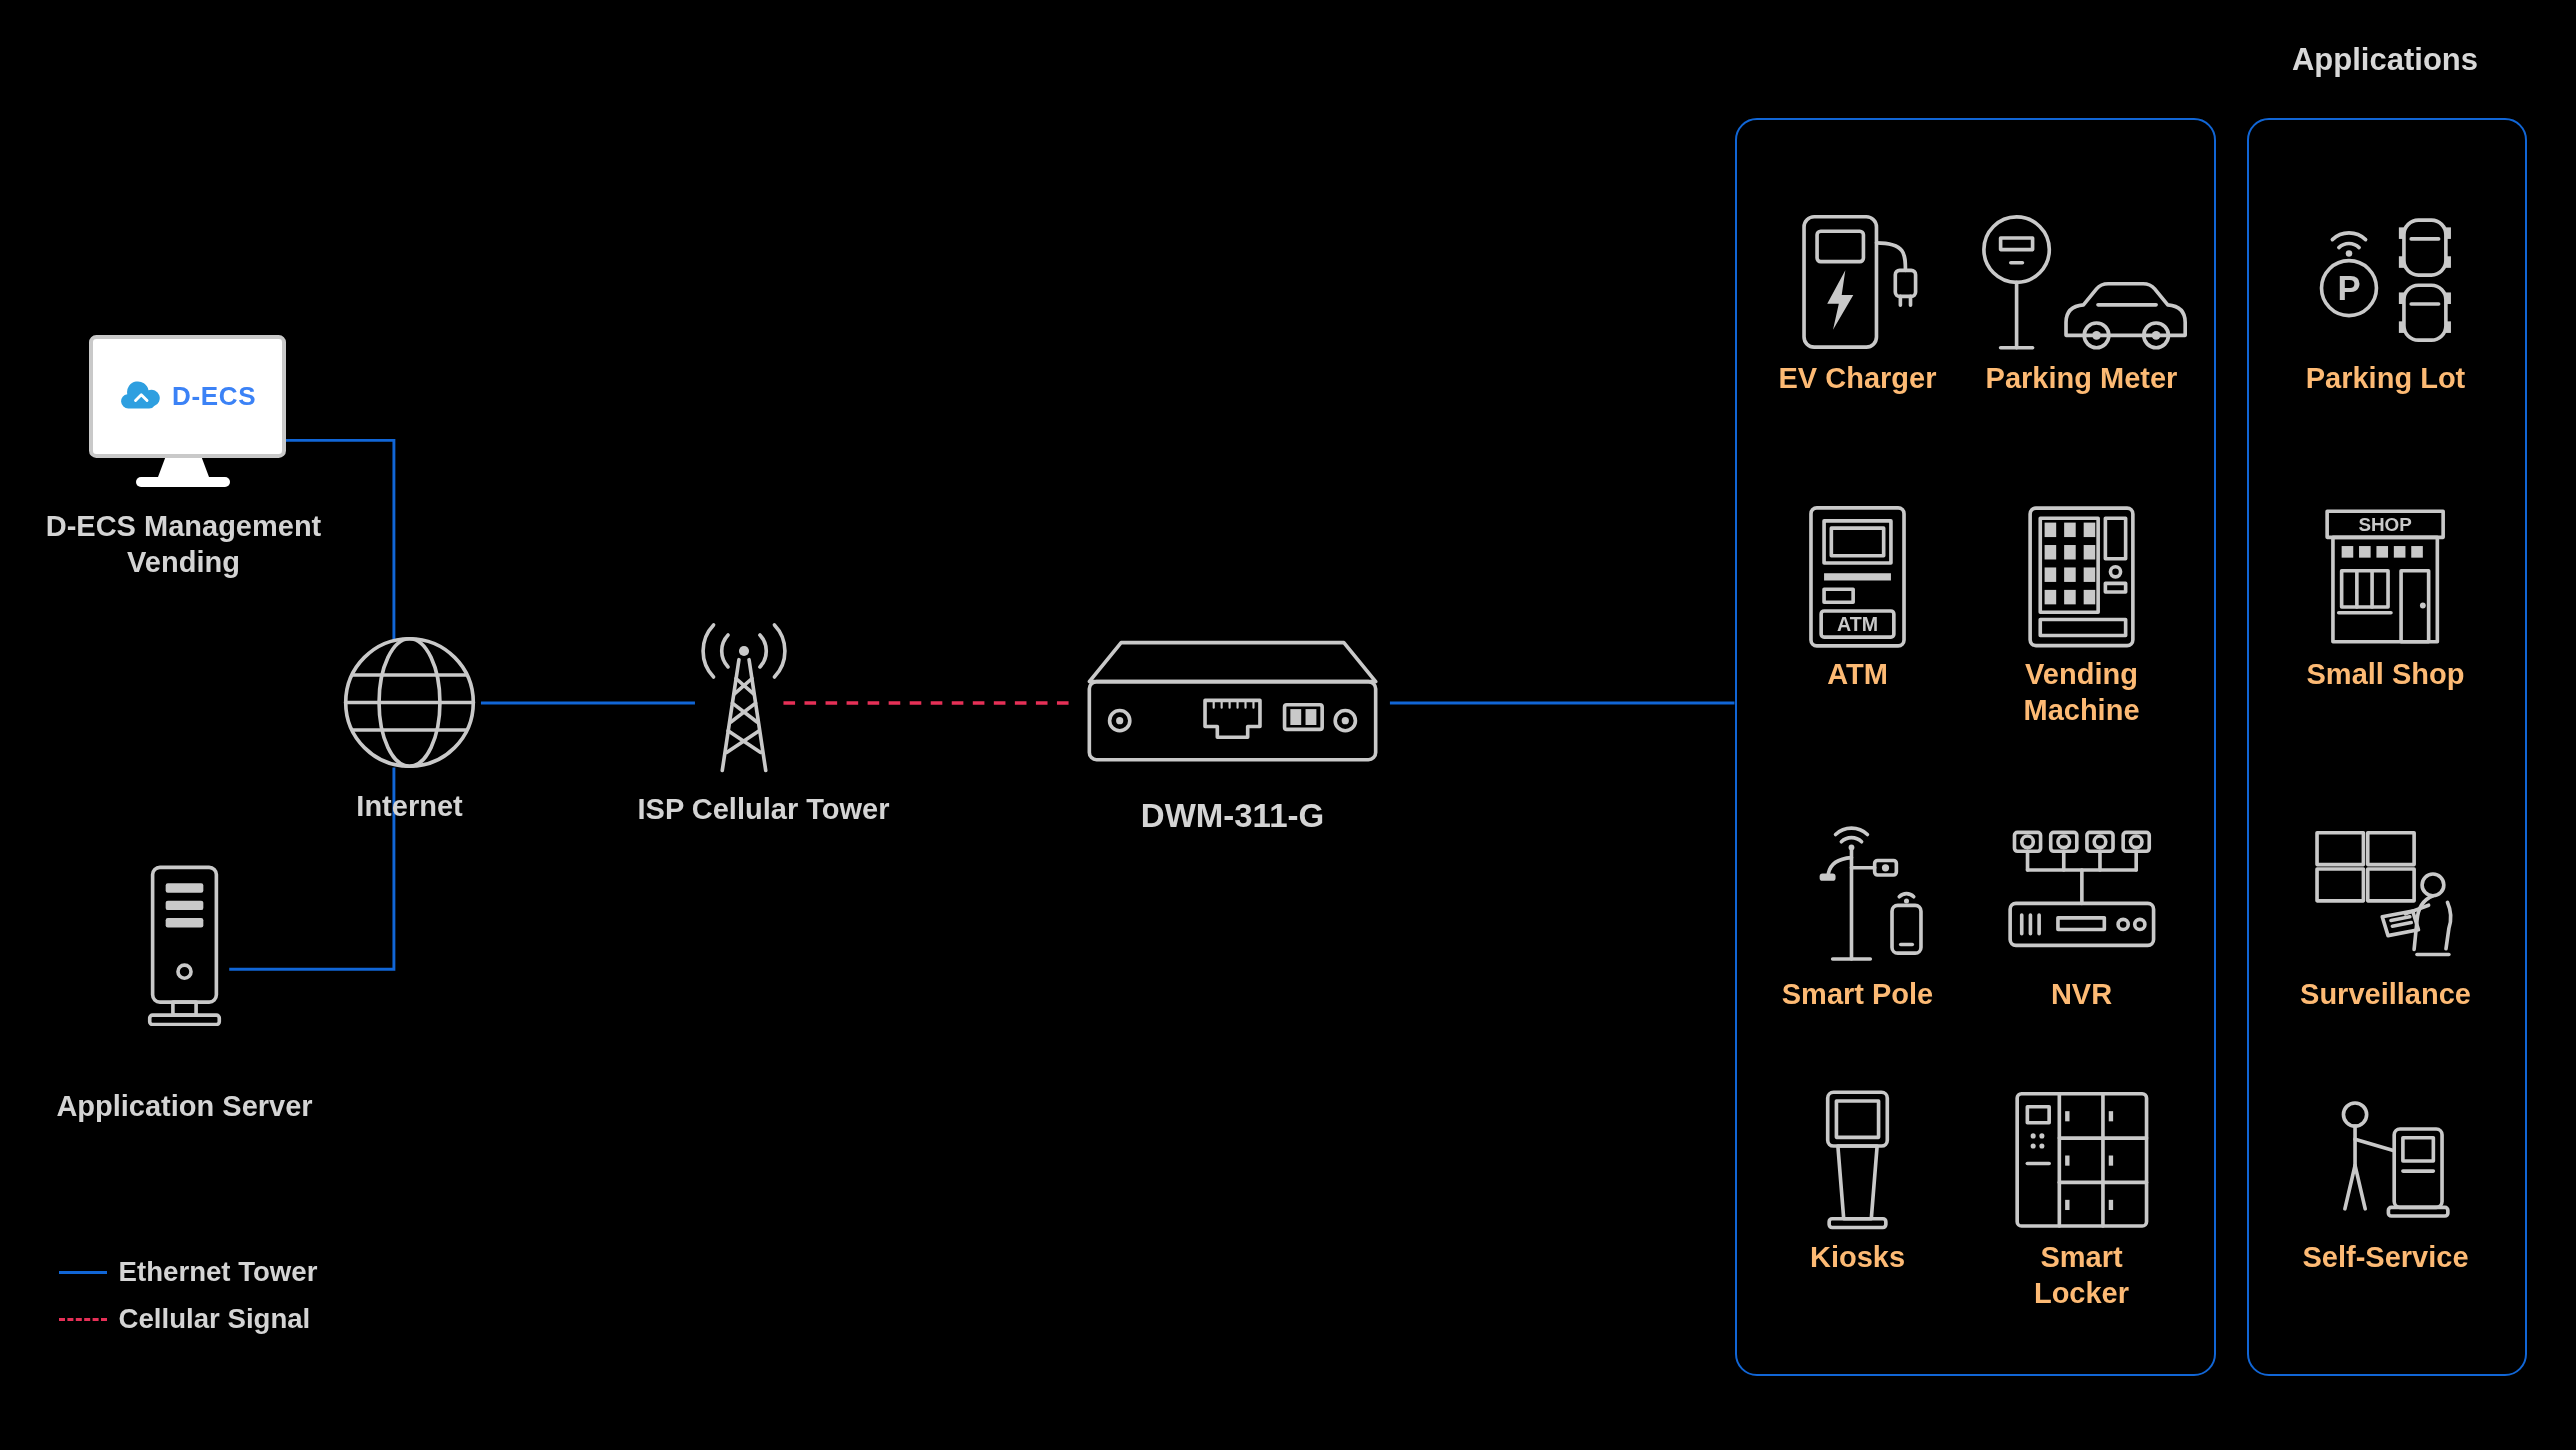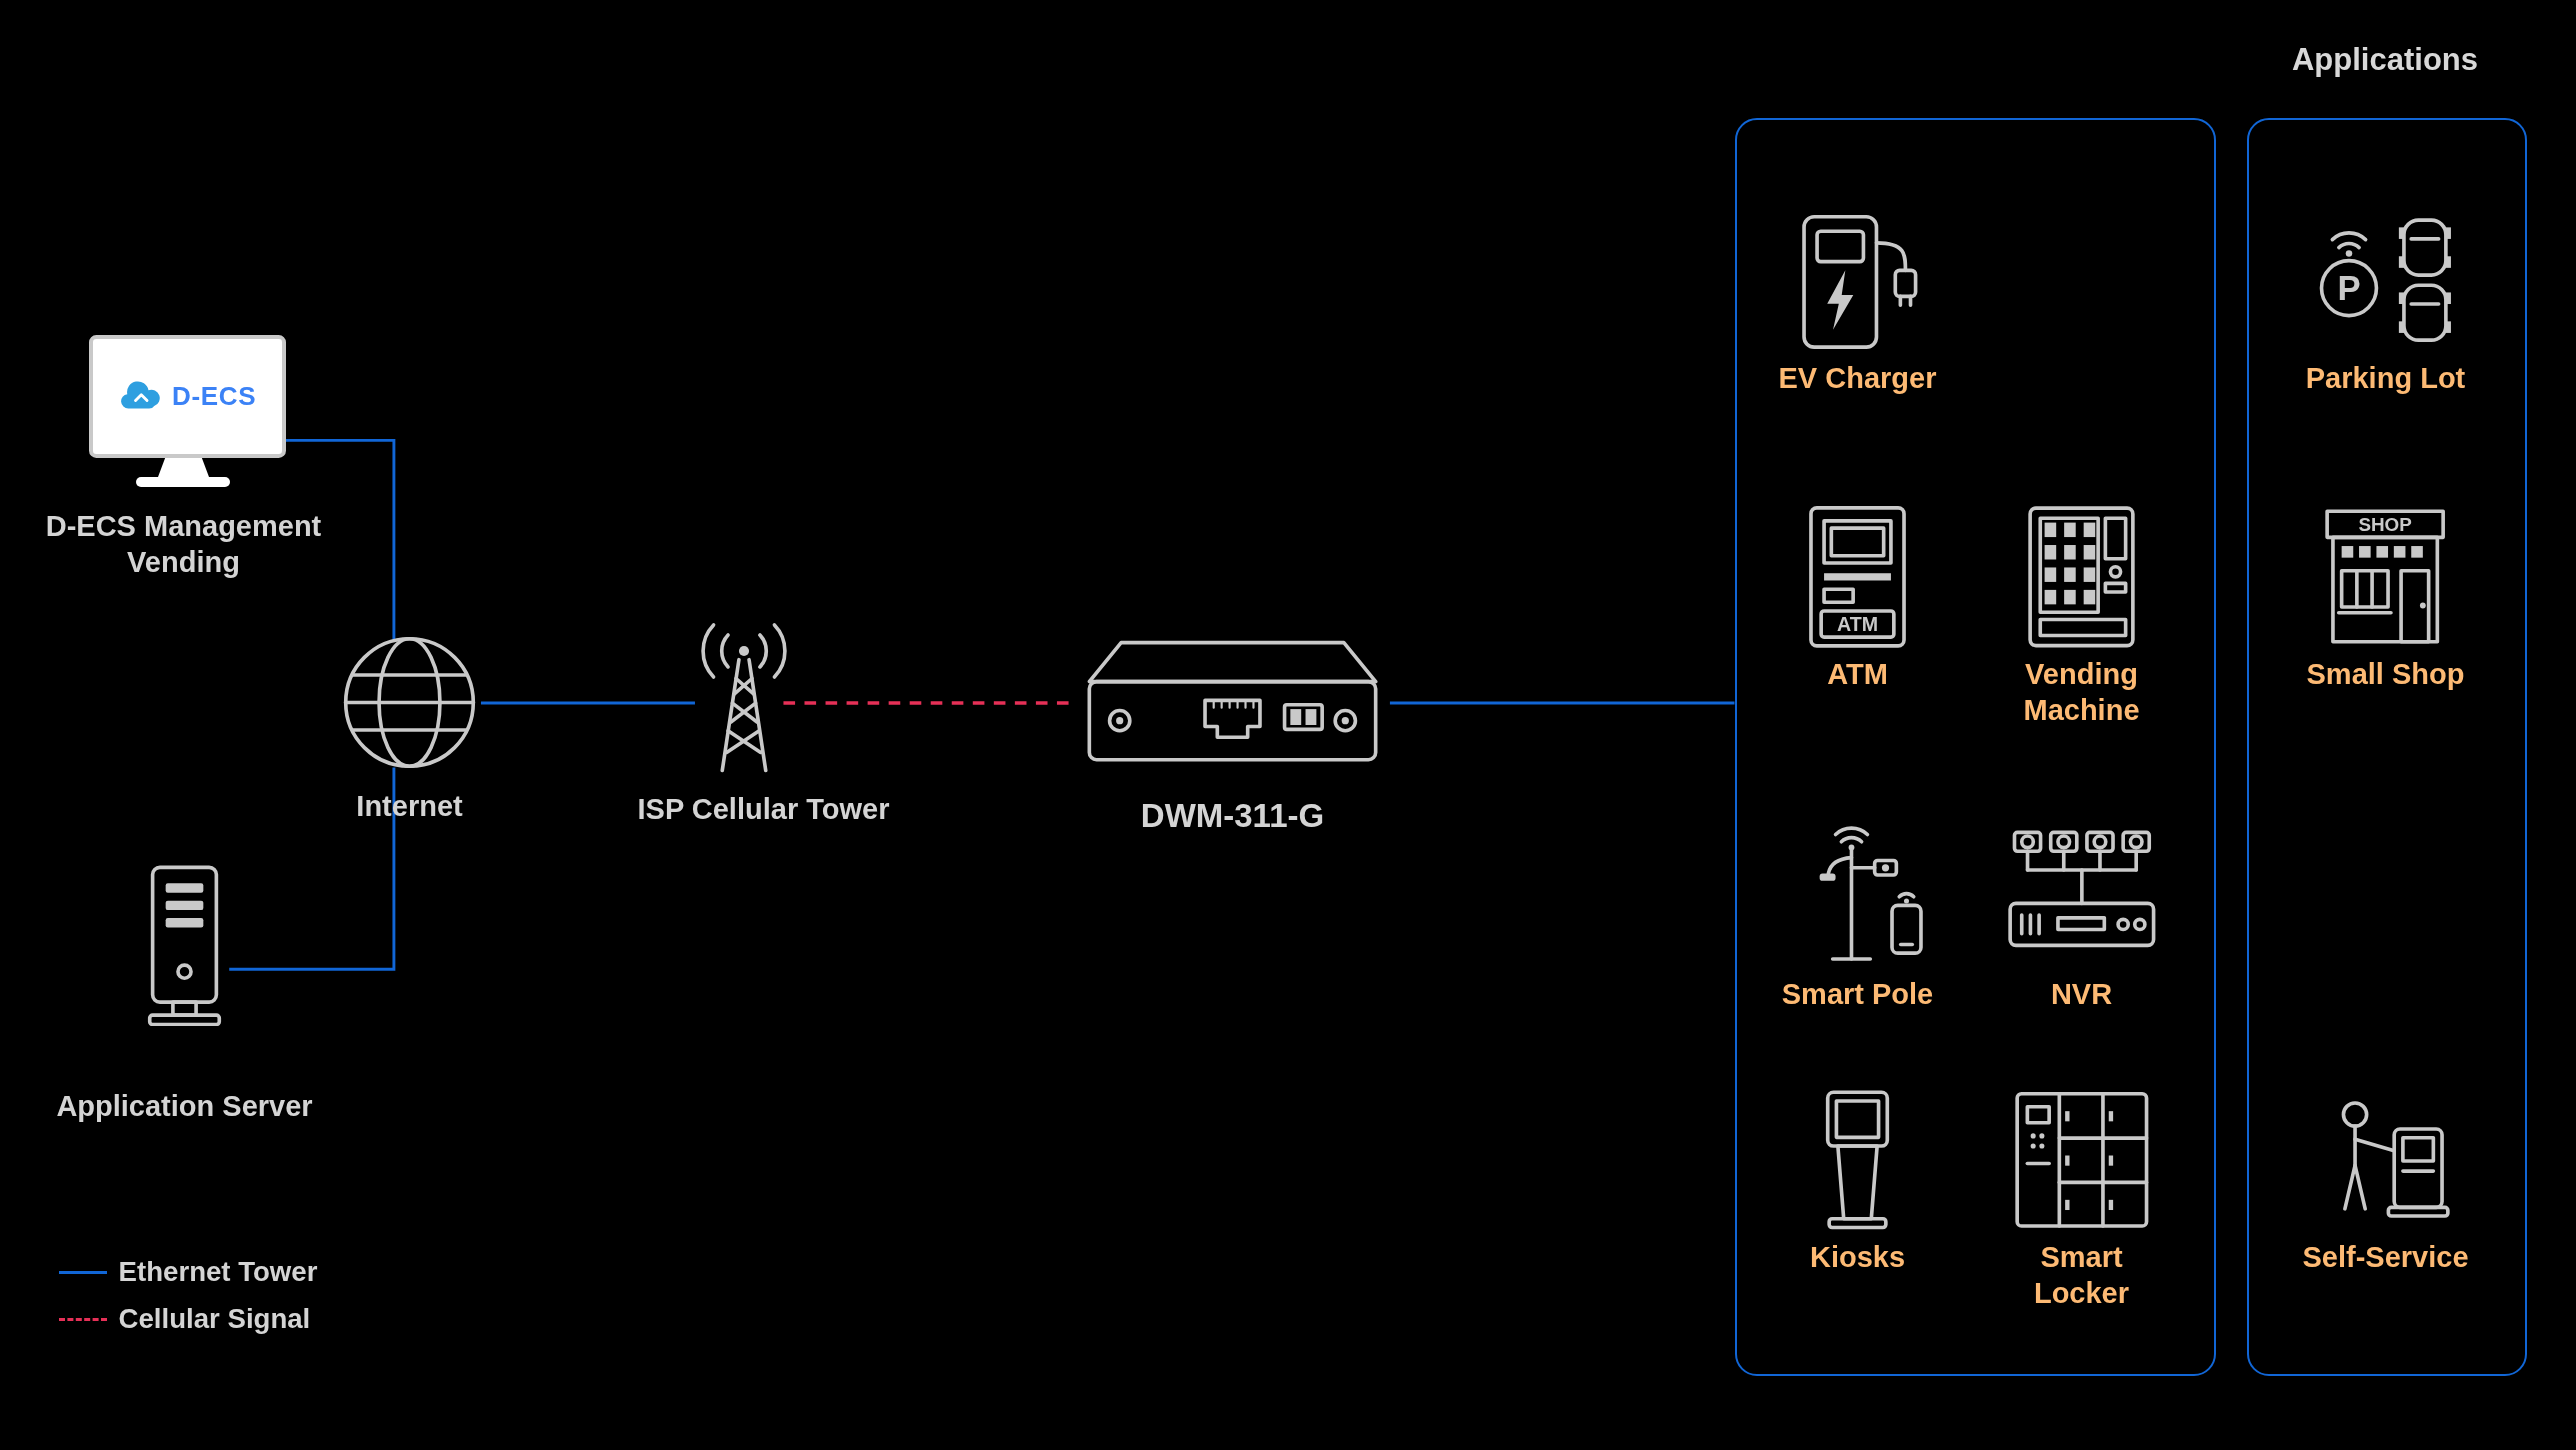--- a/index.html
+++ b/index.html
@@ -131,20 +131,40 @@
           <path d="M118,48 C158,48 158,64 158,86"></path>
           <rect x="144" y="86" width="28" height="36" rx="6"></rect>
           <path d="M151,122 v12 M165,122 v12"></path>
         </g>
         <path class="fil" d="M75,86 L50,132 H66 L58,168 L86,120 H70 Z"></path>
       </svg>
     </div>
     <div class="lb">EV Charger</div>
   </div>
 
+  <div class="cell" style="left:1969px;top:203px;width:225px;">
+    <div class="ic">
+      <svg width="218" height="149" viewBox="0 0 300 205">
+        <g class="icn">
+          <circle cx="60" cy="60" r="45"></circle>
+          <rect x="38" y="44" width="44" height="16"></rect>
+          <line x1="52" y1="78" x2="68" y2="78"></line>
+          <line x1="60" y1="105" x2="60" y2="195"></line>
+          <line x1="38" y1="195" x2="82" y2="195"></line>
+          <path d="M128,178 v-18 q0,-22 24,-24 l18,-22 q6,-7 16,-7 h48 q10,0 16,7 l18,22 q24,2 24,24 v18 z"></path>
+          <line x1="172" y1="136" x2="252" y2="136"></line>
+          <circle cx="170" cy="178" r="17"></circle>
+          <circle cx="252" cy="178" r="17"></circle>
+        </g>
+        <circle class="fil" cx="170" cy="178" r="6"></circle>
+        <circle class="fil" cx="252" cy="178" r="6"></circle>
+      </svg>
+    </div>
+    <div class="lb">Parking Meter</div>
+  </div>
 
   <div class="cell" style="left:1745px;top:499px;width:225px;">
     <div class="ic">
       <svg width="131" height="149" viewBox="0 0 180 205">
         <g class="icn">
           <rect x="26" y="8" width="128" height="190" rx="8"></rect>
           <rect x="44" y="26" width="92" height="58"></rect>
           <rect x="54" y="36" width="72" height="38"></rect>
           <rect x="44" y="120" width="40" height="18"></rect>
           <rect x="40" y="150" width="100" height="36" rx="4"></rect>
@@ -328,20 +348,40 @@
             <rect x="114" y="58" width="16" height="16"></rect>
           <rect x="138" y="58" width="16" height="16"></rect>
           <circle cx="154" cy="140" r="4"></circle>
         </g>
         <text class="svgtxt" x="102" y="37" font-size="26" text-anchor="middle">SHOP</text>
       </svg>
     </div>
     <div class="lb">Small Shop</div>
   </div>
 
+  <div class="cell" style="left:2255px;top:819px;width:261px;">
+    <div class="ic">
+      <svg width="163" height="145" viewBox="0 0 225 200">
+        <g class="icn">
+          <rect x="18" y="12" width="64" height="44"></rect>
+          <rect x="88" y="12" width="64" height="44"></rect>
+          <rect x="18" y="62" width="64" height="44"></rect>
+          <rect x="88" y="62" width="64" height="44"></rect>
+          <circle cx="178" cy="84" r="15"></circle>
+          <path d="M178,99 q-20,8 -22,34 l-4,40"></path>
+          <path d="M172,112 L140,124"></path>
+          <path d="M108,128 L150,120 L158,146 L116,154 Z"></path>
+          <path d="M120,133 l26,-5 M122,141 l26,-5"></path>
+          <path d="M198,108 q8,18 2,36 l-4,28"></path>
+          <path d="M156,180 h44"></path>
+        </g>
+      </svg>
+    </div>
+    <div class="lb">Surveillance</div>
+  </div>
 
   <div class="cell" style="left:2255px;top:1082px;width:261px;">
     <div class="ic">
       <svg width="145" height="145" viewBox="0 0 200 200">
         <g class="icn">
           <circle cx="58" cy="38" r="16"></circle>
           <path d="M58,54 v54"></path>
           <path d="M58,72 L112,88"></path>
           <path d="M58,108 l-14,60 M58,108 l14,60"></path>
           <rect x="112" y="58" width="66" height="108" rx="8"></rect>

